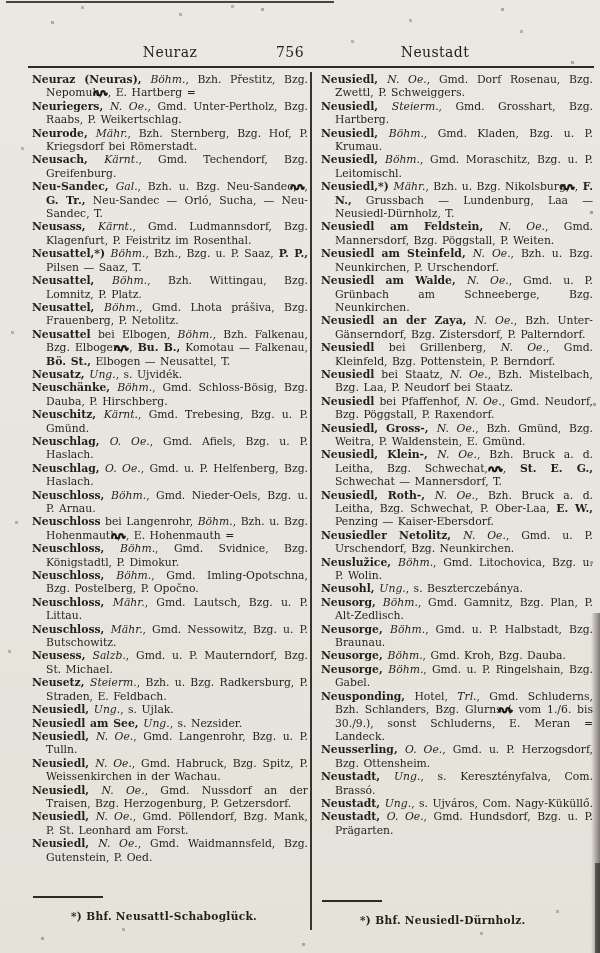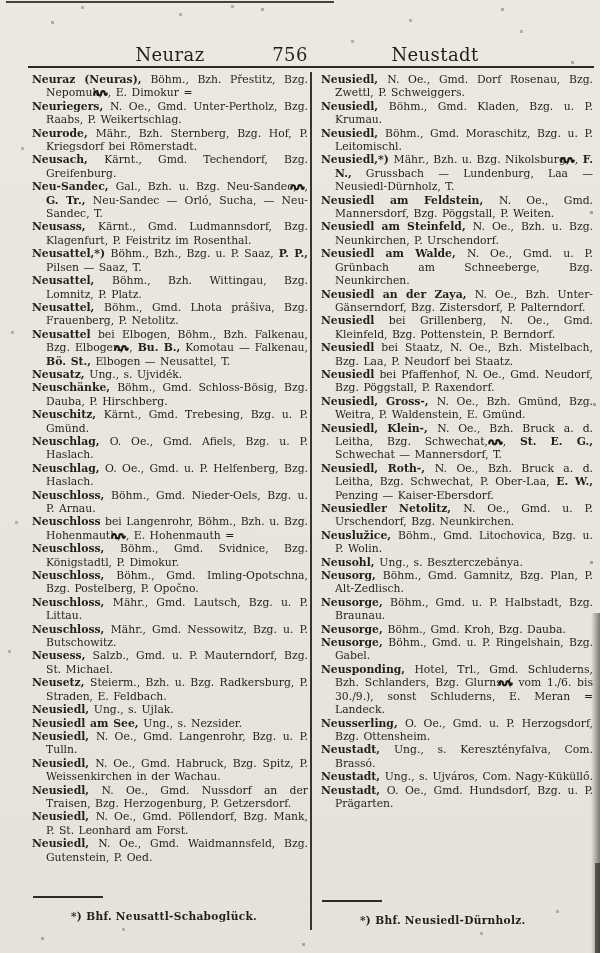--- a/index.html
+++ b/index.html
@@ -3,38 +3,38 @@
 <meta charset="utf-8">
 <style>
   html,body{margin:0;padding:0;background:#cfccc5;}
   .sheet{
     position:relative;width:600px;height:953px;overflow:hidden;
     background:linear-gradient(180deg,#ebe8e1 0%,#e8e5de 55%,#e5e2da 100%);
     font-family:"DejaVu Serif","Liberation Serif",serif;
     color:var(--ink,#221f1b);
   }
   
-  .header{position:absolute;top:44px;left:0;width:600px;height:20px;font-size:18px;letter-spacing:.4px;}
+  .header{position:absolute;top:44px;left:0;width:600px;height:20px;font-size:14px;letter-spacing:.4px;}
   .run-title,.page-num{position:absolute;top:0;text-align:center;}
   .run-left{left:30px;width:280px;}
   .page-num{left:0;width:580px;}
   .run-right{left:320px;width:230px;}
   .header-rule{position:absolute;top:66px;left:28px;width:566px;height:2px;background:#2c2a25;}
   
   .col-divider{position:absolute;top:72px;left:310px;width:2px;height:858px;background:#39352e;}
   .column{position:absolute;top:73px;height:820px;overflow:hidden;}
   .col-left{left:32px;width:276px;}
   .col-right{left:321px;width:272px;}
   .entry{
     margin:0;padding-left:14px;text-indent:-14px;
     text-align:justify;font-size:10.8px;line-height:13.4px;
     word-spacing:1px;
   }
   .seg-b{font-weight:bold;}
-  .seg-i{}
+  .seg-i{font-style:italic;}
   .horn{display:inline-block;white-space:nowrap;color:#1d1b18;}
   .horn svg{vertical-align:-1px;}
   
   .footnote{position:absolute;width:272px;font-size:10.6px;font-weight:bold;}
   .fn-left{left:33px;top:896px;}
   .fn-right{left:322px;top:900px;}
   .fn-rule{width:70px;height:2px;background:#2c2a25;margin:0 0 7px 0;}
   .fn-right .fn-rule{width:60px;}
   .fn-text{margin:12px;padding-left:26px;letter-spacing:.3px;}
   
@@ -69,21 +69,21 @@
     <span class="run-title run-right">Neustadt</span>
   </div>
   <div class="header-rule"></div>
 
   <div class="col-divider"></div>
 
   <div class="column col-left">
     <div class="entries">
         <p class="entry"><span class="seg-b">Neuraz (Neuras), </span><span class="seg-i">Böhm.</span><span class="seg-r">, Bzh. Přestitz, Bzg. Nepomuk, </span><span class="horn"><svg width="15" height="8" viewBox="0 0 15 8" aria-hidden="true">
               <path d="M1.2 5.5 C1.2 1.4 4.9 1.4 4.9 4.2 C4.9 7 8.3 7 8.3 4.2 C8.3 1.4 11.7 1.4 11.7 4.2 C11.7 6.4 13.5 6.4 13.8 4.6" fill="none" stroke="currentColor" stroke-width="2.1" stroke-linecap="round"></path>
-            </svg></span><span class="seg-r">, E. Dimokur =</span></p>
+            </svg></span><span class="seg-r">, E. Hartberg =</span></p>
         <p class="entry"><span class="seg-b">Neuriegers, </span><span class="seg-i">N. Oe.</span><span class="seg-r">, Gmd. Unter-Pertholz, Bzg. Raabs, P. Weikertschlag.</span></p>
         <p class="entry"><span class="seg-b">Neurode, </span><span class="seg-i">Mähr.</span><span class="seg-r">, Bzh. Sternberg, Bzg. Hof, P. Kriegsdorf bei Römerstadt.</span></p>
         <p class="entry"><span class="seg-b">Neusach, </span><span class="seg-i">Kärnt.</span><span class="seg-r">, Gmd. Techendorf, Bzg. Greifenburg.</span></p>
         <p class="entry"><span class="seg-b">Neu-Sandec, </span><span class="seg-i">Gal.</span><span class="seg-r">, Bzh. u. Bzg. Neu-Sandec, </span><span class="horn"><svg width="15" height="8" viewBox="0 0 15 8" aria-hidden="true">
               <path d="M1.2 5.5 C1.2 1.4 4.9 1.4 4.9 4.2 C4.9 7 8.3 7 8.3 4.2 C8.3 1.4 11.7 1.4 11.7 4.2 C11.7 6.4 13.5 6.4 13.8 4.6" fill="none" stroke="currentColor" stroke-width="2.1" stroke-linecap="round"></path>
             </svg></span><span class="seg-r">, </span><span class="seg-b">G. Tr.,</span><span class="seg-r"> Neu-Sandec — Orló, Sucha, — Neu-Sandec, T.</span></p>
         <p class="entry"><span class="seg-b">Neusass, </span><span class="seg-i">Kärnt.</span><span class="seg-r">, Gmd. Ludmannsdorf, Bzg. Klagenfurt, P. Feistritz im Rosenthal.</span></p>
         <p class="entry"><span class="seg-b">Neusattel,*) </span><span class="seg-i">Böhm.</span><span class="seg-r">, Bzh., Bzg. u. P. Saaz, </span><span class="seg-b">P. P.,</span><span class="seg-r"> Pilsen — Saaz, T.</span></p>
         <p class="entry"><span class="seg-b">Neusattel, </span><span class="seg-i">Böhm.</span><span class="seg-r">, Bzh. Wittingau, Bzg. Lomnitz, P. Platz.</span></p>
         <p class="entry"><span class="seg-b">Neusattel, </span><span class="seg-i">Böhm.</span><span class="seg-r">, Gmd. Lhota prášiva, Bzg. Frauenberg, P. Netolitz.</span></p>
@@ -110,20 +110,21 @@
         <p class="entry"><span class="seg-b">Neusiedl, </span><span class="seg-i">N. Oe.</span><span class="seg-r">, Gmd. Langenrohr, Bzg. u. P. Tulln.</span></p>
         <p class="entry"><span class="seg-b">Neusiedl, </span><span class="seg-i">N. Oe.</span><span class="seg-r">, Gmd. Habruck, Bzg. Spitz, P. Weissenkirchen in der Wachau.</span></p>
         <p class="entry"><span class="seg-b">Neusiedl, </span><span class="seg-i">N. Oe.</span><span class="seg-r">, Gmd. Nussdorf an der Traisen, Bzg. Herzogenburg, P. Getzersdorf.</span></p>
         <p class="entry"><span class="seg-b">Neusiedl, </span><span class="seg-i">N. Oe.</span><span class="seg-r">, Gmd. Pöllendorf, Bzg. Mank, P. St. Leonhard am Forst.</span></p>
         <p class="entry"><span class="seg-b">Neusiedl, </span><span class="seg-i">N. Oe.</span><span class="seg-r">, Gmd. Waidmannsfeld, Bzg. Gutenstein, P. Oed.</span></p>
       </div>
   </div>
   <div class="column col-right">
     <div class="entries">
         <p class="entry"><span class="seg-b">Neusiedl, </span><span class="seg-i">N. Oe.</span><span class="seg-r">, Gmd. Dorf Rosenau, Bzg. Zwettl, P. Schweiggers.</span></p>
+        <p class="entry"><span class="seg-b">Neusiedl, </span><span class="seg-i">Steierm.</span><span class="seg-r">, Gmd. Grosshart, Bzg. Hartberg.</span></p>
         <p class="entry"><span class="seg-b">Neusiedl, </span><span class="seg-i">Böhm.</span><span class="seg-r">, Gmd. Kladen, Bzg. u. P. Krumau.</span></p>
         <p class="entry"><span class="seg-b">Neusiedl, </span><span class="seg-i">Böhm.</span><span class="seg-r">, Gmd. Moraschitz, Bzg. u. P. Leitomischl.</span></p>
         <p class="entry"><span class="seg-b">Neusiedl,*) </span><span class="seg-i">Mähr.</span><span class="seg-r">, Bzh. u. Bzg. Nikolsburg, </span><span class="horn"><svg width="15" height="8" viewBox="0 0 15 8" aria-hidden="true">
               <path d="M1.2 5.5 C1.2 1.4 4.9 1.4 4.9 4.2 C4.9 7 8.3 7 8.3 4.2 C8.3 1.4 11.7 1.4 11.7 4.2 C11.7 6.4 13.5 6.4 13.8 4.6" fill="none" stroke="currentColor" stroke-width="2.1" stroke-linecap="round"></path>
             </svg></span><span class="seg-r">, </span><span class="seg-b">F. N.,</span><span class="seg-r"> Grussbach — Lundenburg, Laa — Neusiedl-Dürnholz, T.</span></p>
         <p class="entry"><span class="seg-b">Neusiedl am Feldstein, </span><span class="seg-i">N. Oe.</span><span class="seg-r">, Gmd. Mannersdorf, Bzg. Pöggstall, P. Weiten.</span></p>
         <p class="entry"><span class="seg-b">Neusiedl am Steinfeld, </span><span class="seg-i">N. Oe.</span><span class="seg-r">, Bzh. u. Bzg. Neunkirchen, P. Urschendorf.</span></p>
         <p class="entry"><span class="seg-b">Neusiedl am Walde, </span><span class="seg-i">N. Oe.</span><span class="seg-r">, Gmd. u. P. Grünbach am Schneeberge, Bzg. Neunkirchen.</span></p>
         <p class="entry"><span class="seg-b">Neusiedl an der Zaya, </span><span class="seg-i">N. Oe.</span><span class="seg-r">, Bzh. Unter-Gänserndorf, Bzg. Zistersdorf, P. Palterndorf.</span></p>
         <p class="entry"><span class="seg-b">Neusiedl</span><span class="seg-r"> bei Grillenberg, </span><span class="seg-i">N. Oe.</span><span class="seg-r">, Gmd. Kleinfeld, Bzg. Pottenstein, P. Berndorf.</span></p>

